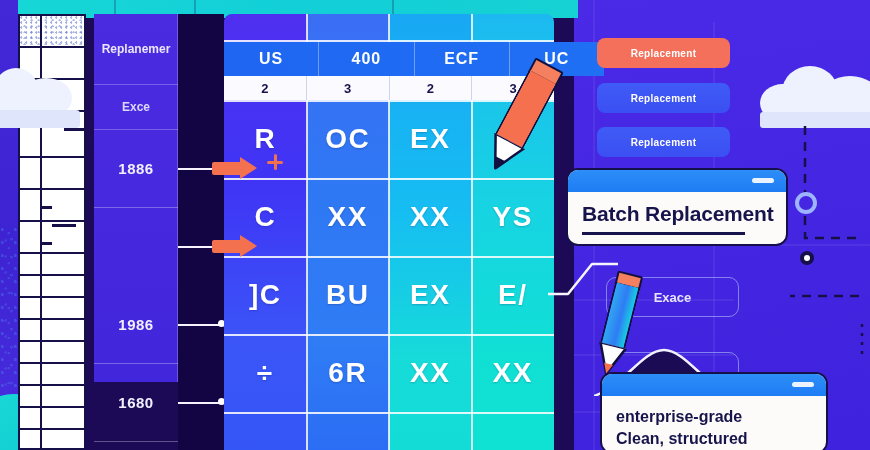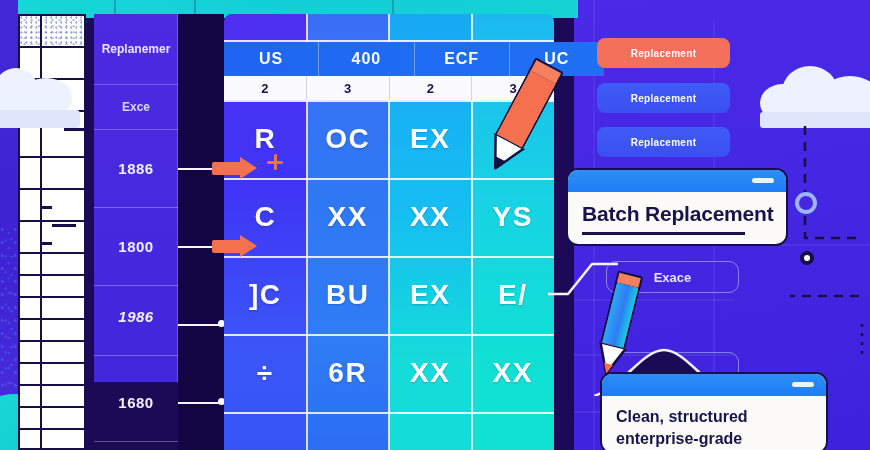--- a/index.html
+++ b/index.html
@@ -272,22 +272,21 @@
     <div class="puff" style="left:0px;  top:22px; width:40px; height:34px;"></div>
     <div class="base" style="left:0px;  top:46px; width:96px; height:18px; border-radius:4px;"></div>
   </div>
 
   <div class="tablewrap">
 
     <div class="tbl-left">
       <div class="hdrlabel">Replanemer</div>
       <div class="sublabel">Exce</div>
       <div class="rowlabel" style="top:116px;text-align:center;">1886</div>
-      <div class="rowlabel" style="top:194px;">1800</div>
-      <div class="rowlabel" style="top:264px;font-style:italic;">1986</div>
+      <div class="rowlabel" style="top:272px;">1986</div>
       <div class="rowlabel" style="top:350px;text-align:right;">1680</div>
     </div>
 
     <div class="gutter">
       <div class="connector" style="left:0px; top:154px; width:46px;"></div>
       <div class="connector" style="left:0px; top:232px; width:46px;"></div>
       <div class="connector" style="left:0px; top:310px; width:46px;"></div>
       <div class="connector dot" style="left:40px; top:306px;"></div>
       <div class="connector" style="left:0px; top:388px; width:46px;"></div>
       <div class="connector dot" style="left:40px; top:384px;"></div>
@@ -396,21 +395,21 @@
     <div class="body">
       <div class="headline">Batch Replacement</div>
       <div class="rule"></div>
     </div>
   </div>
 
   <svg style="position:absolute; left:548px; top:258px; width:70px; height:44px;">
     <path d="M 0 36 L 20 36 L 44 6 L 70 6" stroke="#f7f4ff" stroke-width="2.5" fill="none" stroke-linejoin="round"></path>
   </svg>
 
-  <div class="ghostbox" style="left:606px; top:261px; width:133px; height:32px;">Exace</div>
+  <div class="ghostbox" style="left:606px; top:277px; width:133px; height:40px;">Exace</div>
 
 
   <div class="ghostbox" style="left:606px; top:352px; width:133px; height:34px;"></div>
 
   <div class="pencil" style="left:600px; top:272px; width:36px; height:104px; transform:rotate(14deg);">
     <div class="cap" style="left:5px; top:0;    width:26px; height:14px; background:#f4805f;"></div>
     <div class="body" style="left:5px; top:12px; width:26px; height:64px; background:linear-gradient(90deg,#2fa6f2 0%,#2f7cf4 55%,#16cfe0 100%); border-top:none;"></div>
     <svg style="position:absolute; left:2.5px; top:74px; width:31px; height:30px;">
       <polygon points="2.5,0 28.5,0 15.5,29" fill="#ffffff" stroke="#12103f" stroke-width="2.5" stroke-linejoin="round"></polygon>
       <polygon points="11,19 20,19 15.5,29" fill="#f4704f"></polygon>
@@ -420,18 +419,18 @@
   <svg style="position:absolute; left:594px; top:336px; width:140px; height:60px;">
     <path d="M 0 60 C 28 52, 48 14, 70 14 C 92 14, 112 52, 140 60 Z" fill="#1a0b54"></path>
     <path d="M 0 60 C 28 52, 48 14, 70 14 C 92 14, 112 52, 140 60" stroke="#f4f1ff" stroke-width="2.5" fill="none"></path>
   </svg>
 
   <div class="card" style="left:600px; top:372px; width:228px; height:82px;">
     <div class="titlebar">
       <div class="pill"></div>
     </div>
     <div class="body">
+      <div class="para">enterprise-grade</div>
       <div class="para">Clean, structured</div>
-      <div class="para">enterprise-grade</div>
     </div>
   </div>
 
 </div>
 
 </body></html>

